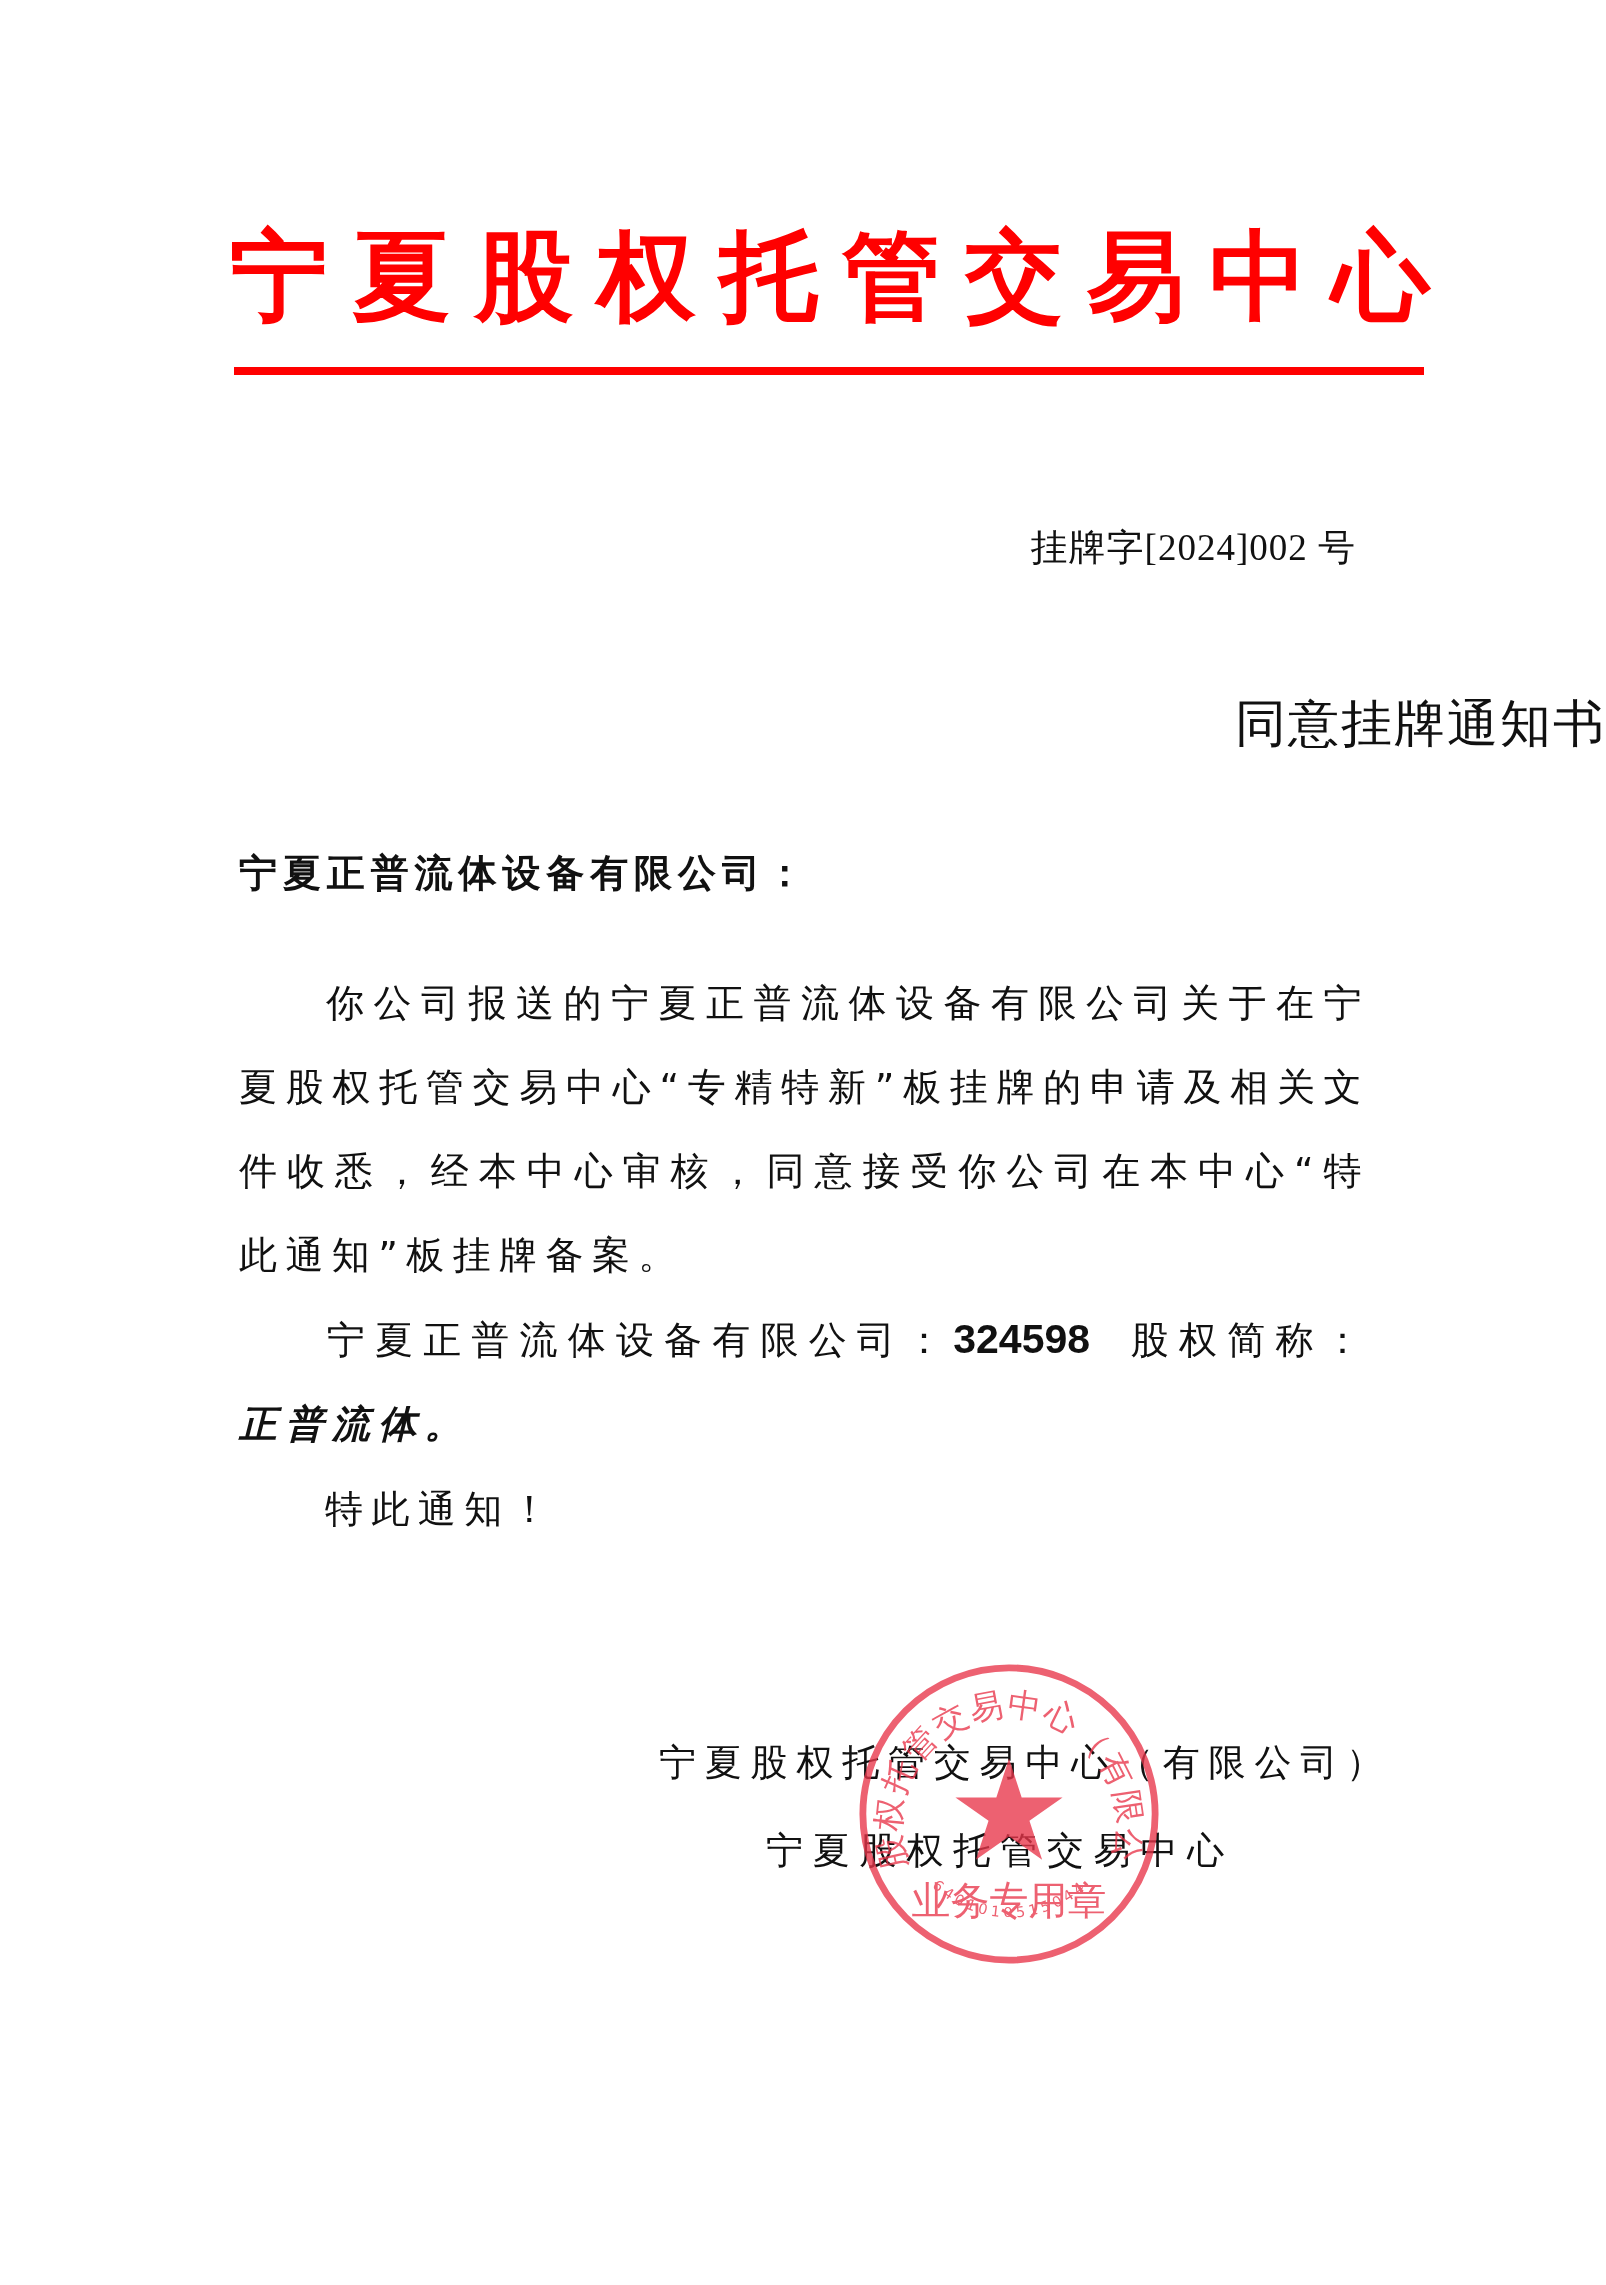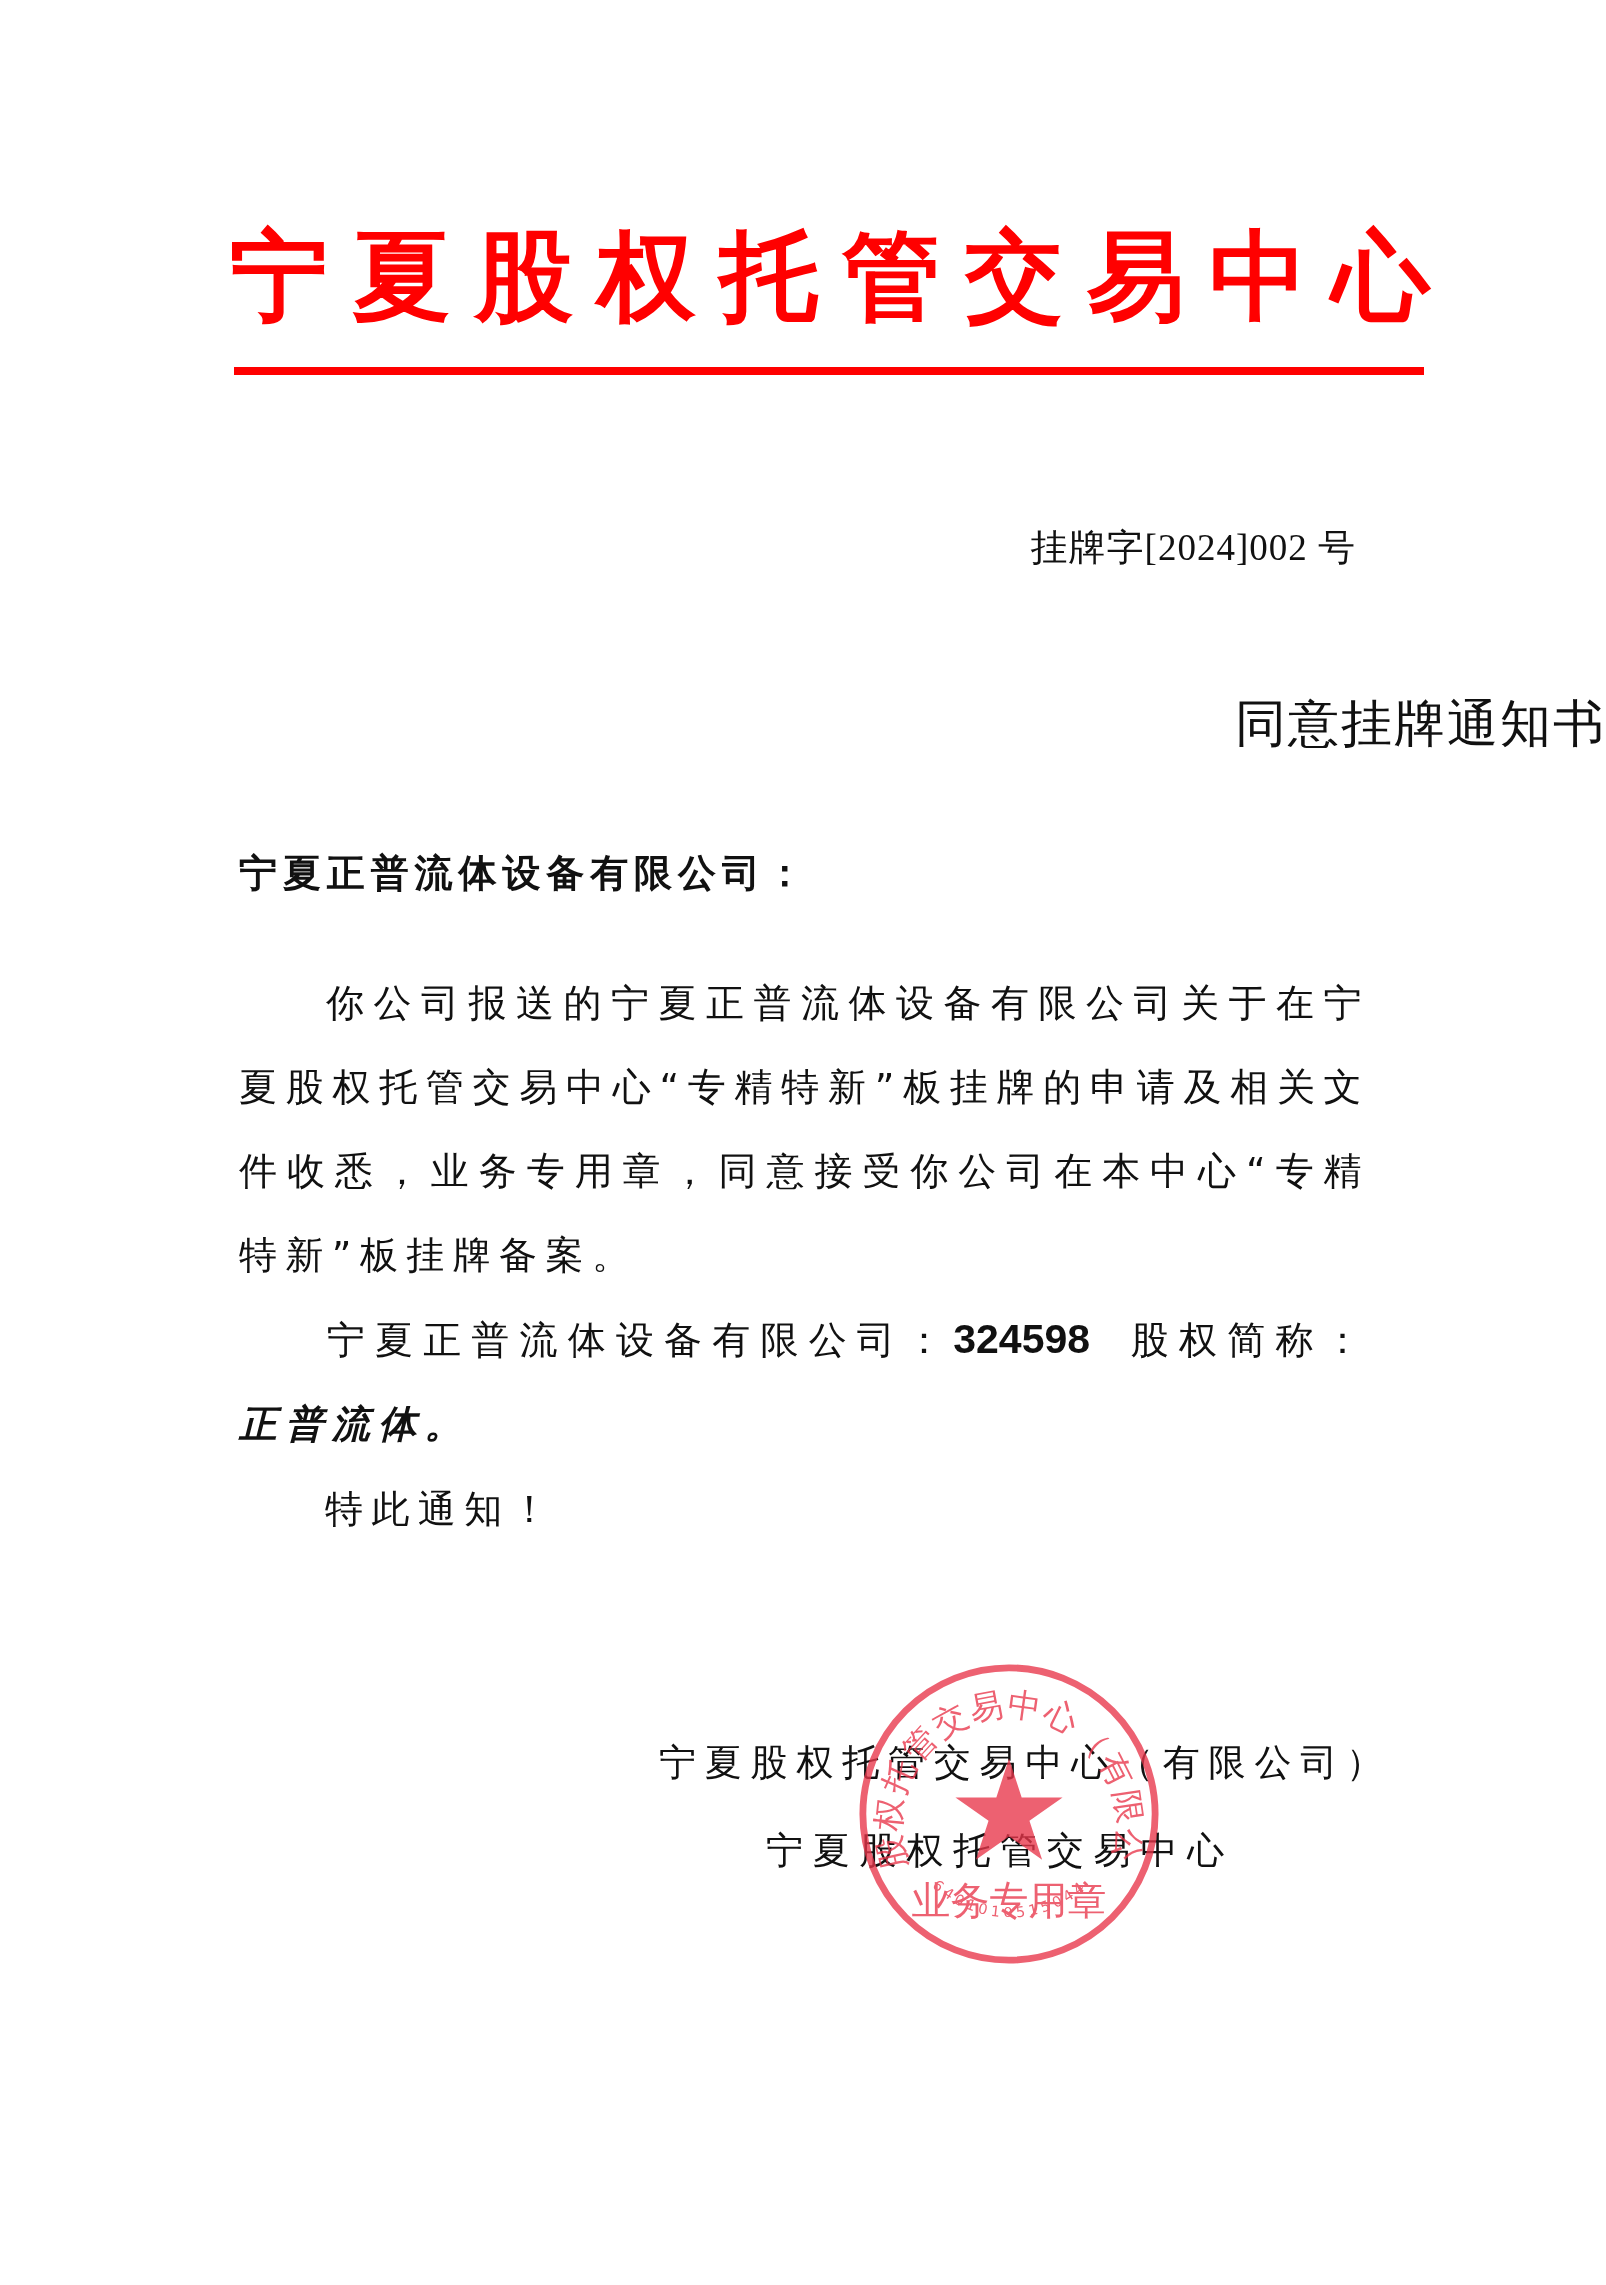--- a/index.html
+++ b/index.html
@@ -53,21 +53,21 @@
   <span>心</span>
 </div>
 <div class="abs red-rule"></div>
 
 <div class="abs docno">挂牌字[2024]002 号</div>
 
 <div class="abs doc-title">同意挂牌通知书</div>
 
 <div class="abs addressee">宁夏正普流体设备有限公司：</div>
 
-<div class="abs para p1"><span class="indent"></span><span>你公司报送的宁夏正普流体设备有限公司关于在宁夏股权托管交易中心“专精特新”板挂牌的申请及相关文件收悉，业务专用章，同意接受你公司在本中心“专精特新”板挂牌备案。</span></div>
+<div class="abs para p1"><span class="indent"></span><span>你公司报送的宁夏正普流体设备有限公司关于在宁夏股权托管交易中心“专精特新”板挂牌的申请及相关文件收悉，经本中心审核，同意接受你公司在本中心“特此通知”板挂牌备案。</span></div>
 
 <div class="abs para p2"><span class="indent"></span><span>宁夏正普流体设备有限公司：</span><span class="code">324598</span><span class="gap"></span><span>股权简称：</span><span class="bold">正普流体。</span></div>
 
 <div class="abs para p3"><span class="indent"></span><span>特此通知！</span></div>
 
 <div class="abs sig-org">宁夏股权托管交易中心（有限公司）</div>
 <div class="abs sig-date">宁夏股权托管交易中心</div>
 
 <div class="abs stamp">
   <svg width="302" height="302" viewBox="0 0 310 310" style="opacity:0.78">

